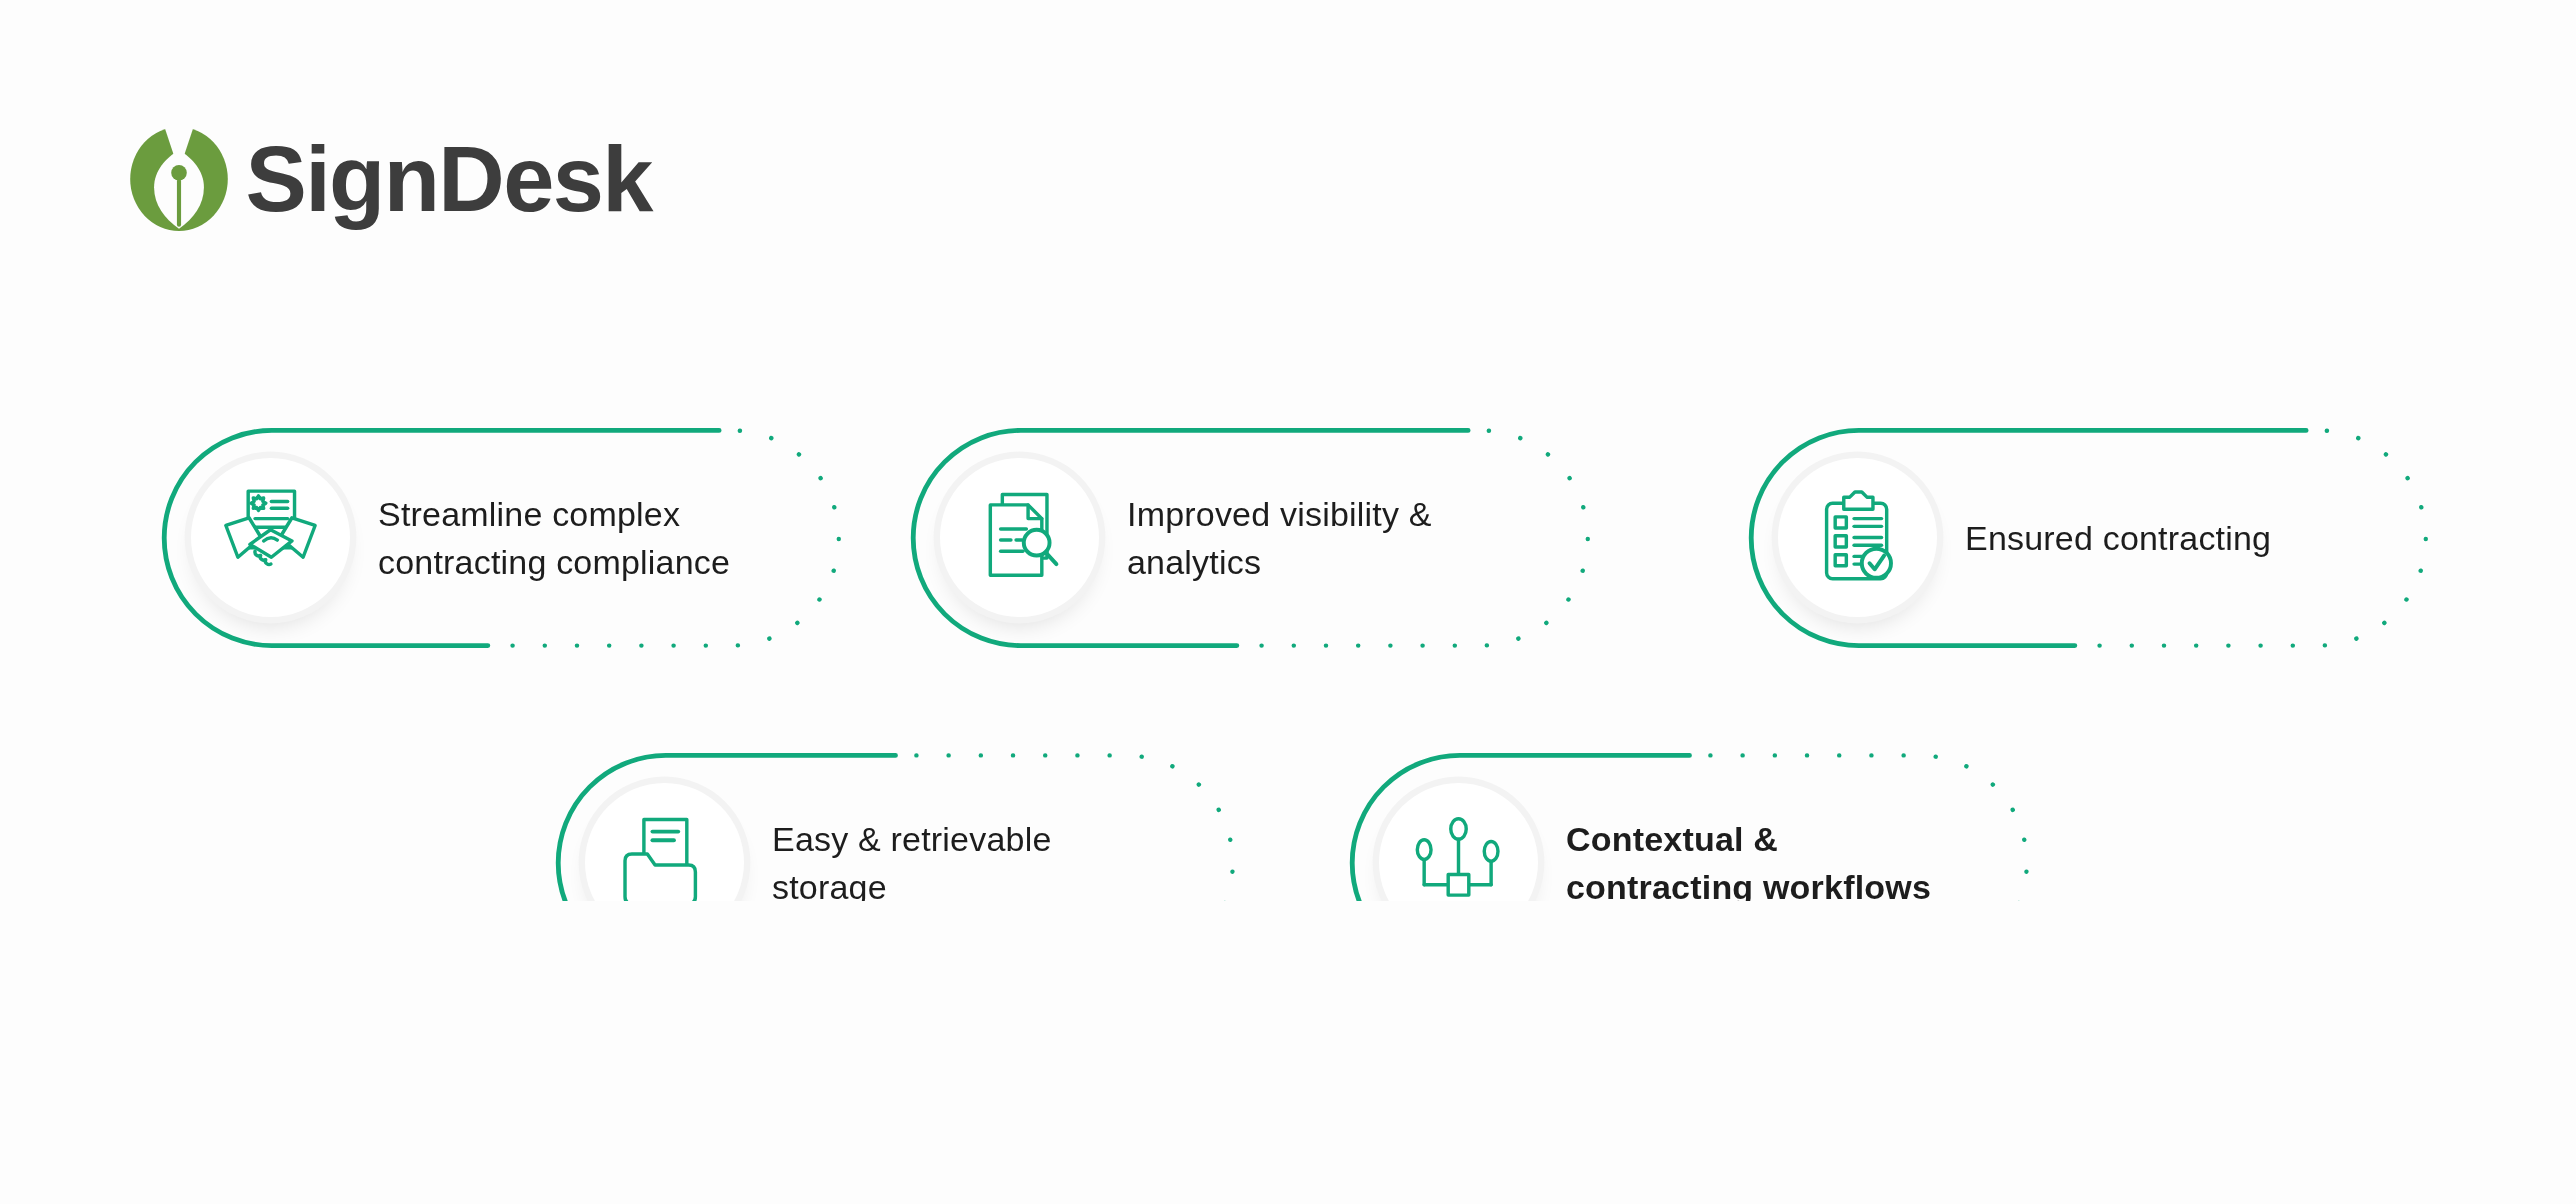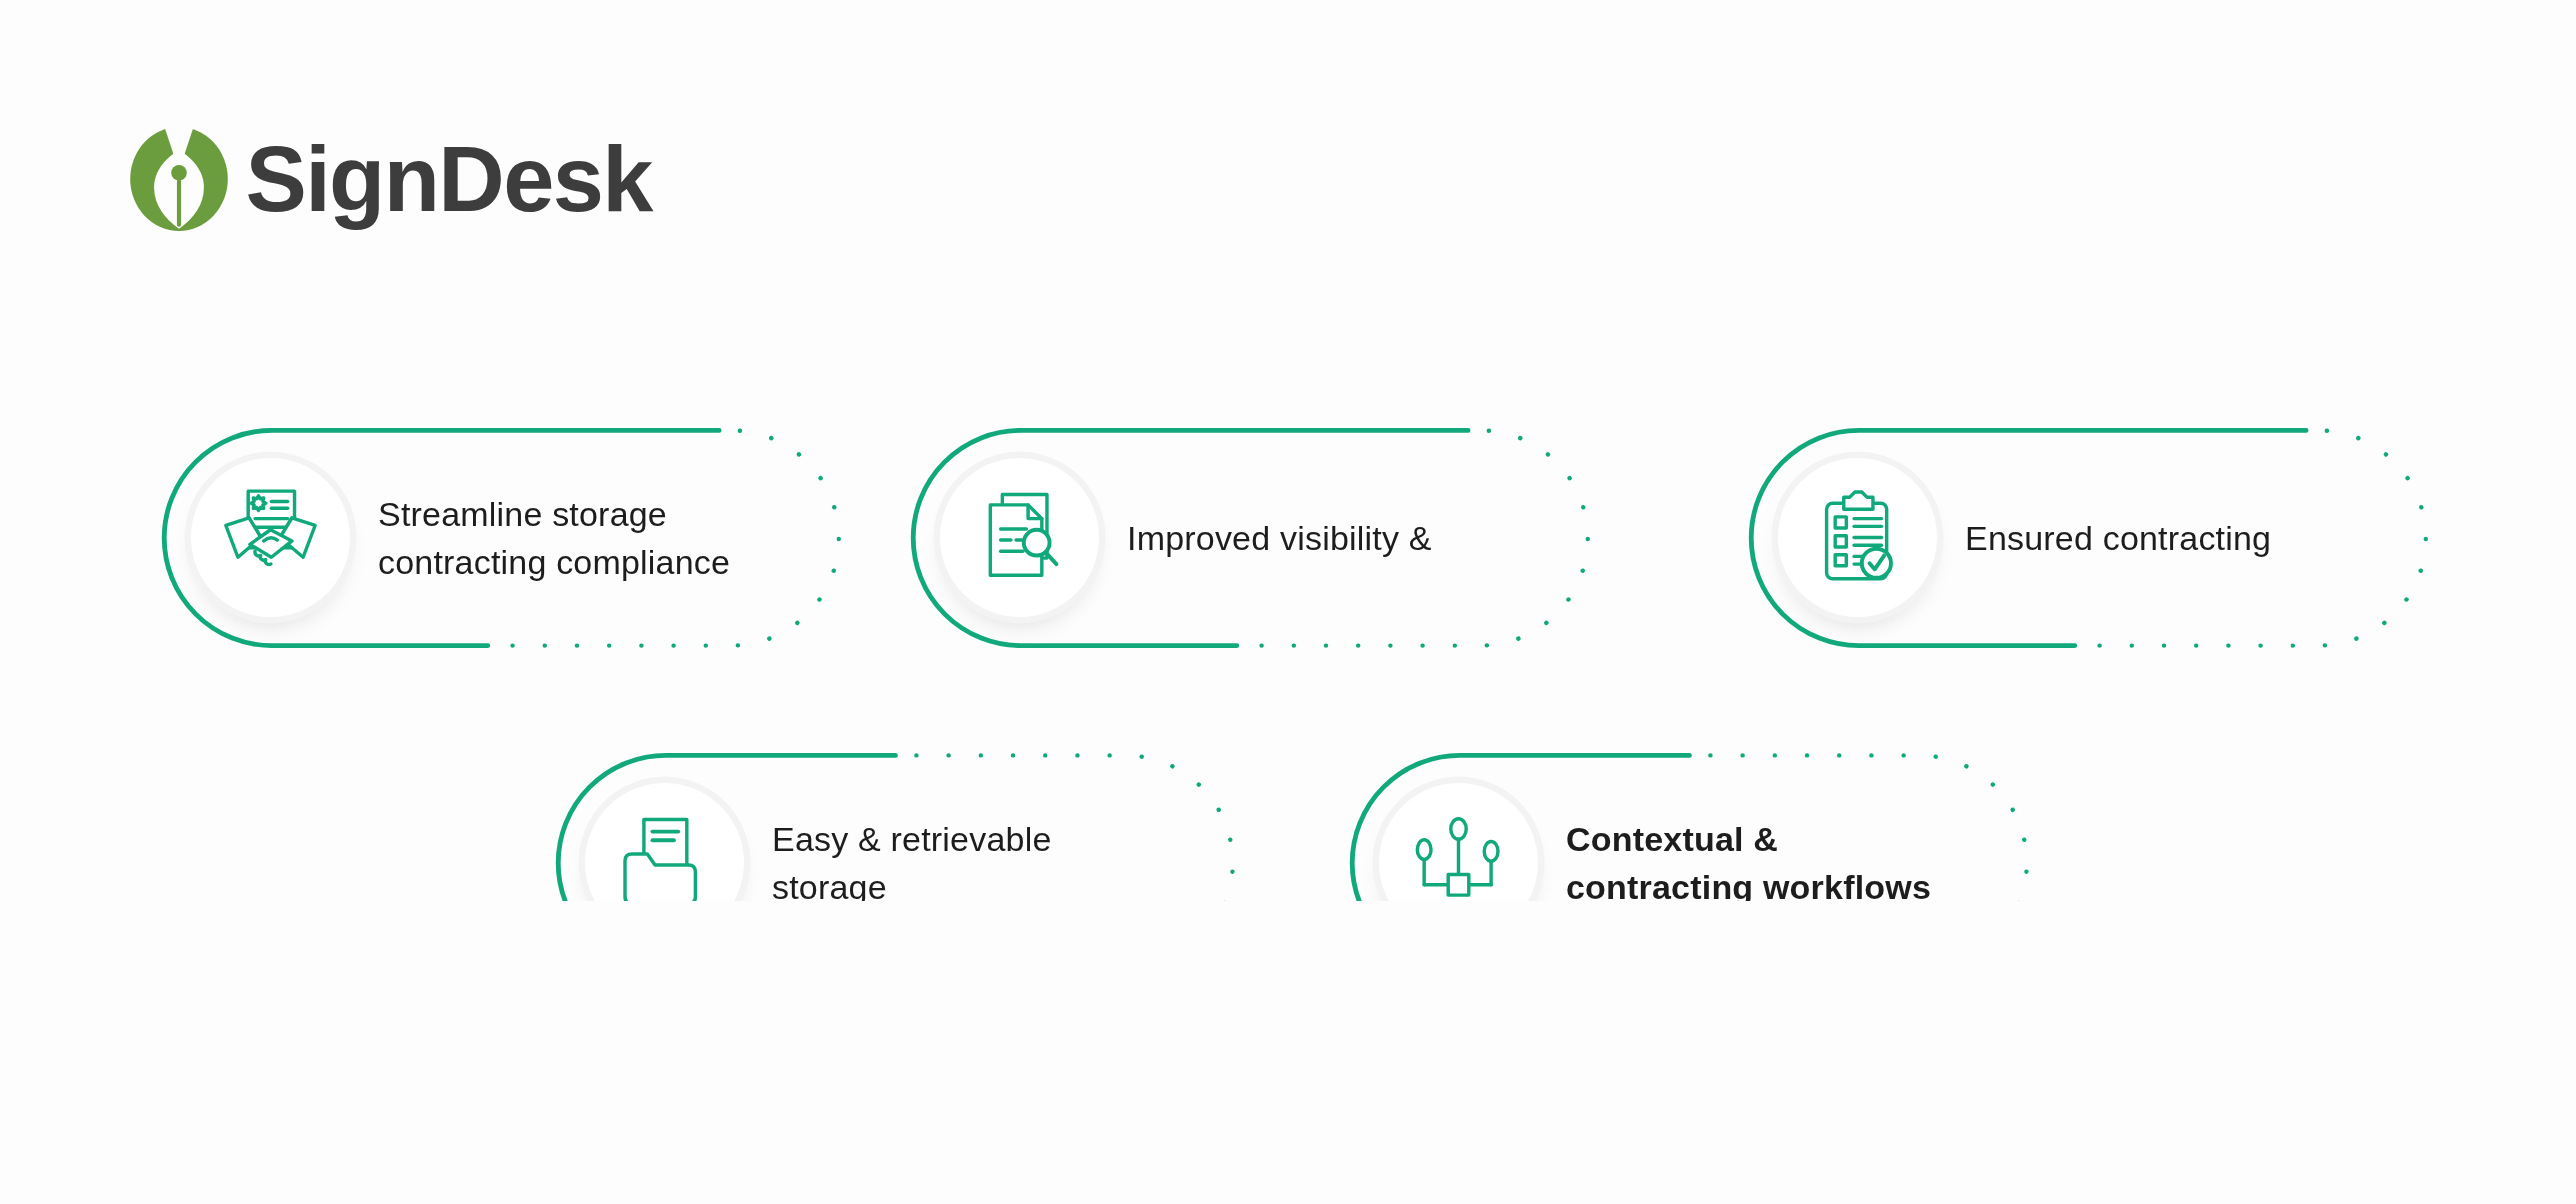--- a/index.html
+++ b/index.html
@@ -76,21 +76,21 @@
         <path class="ic icf" d="M8 46 L35 37 L49 60 L22 83 Z"></path>
         <path class="ic icf" d="M112 46 L85 37 L71 60 L98 83 Z"></path>
         <path class="ic icf" d="M36 68 L60 51 L85 64 L61 83 Z"></path>
         <path class="ic" d="M52 64 Q60 57 68 63"></path>
         <path class="ic" d="M42 76 a4.5 4.5 0 0 0 6.5 5"></path>
         <path class="ic" d="M48 81 a4.5 4.5 0 0 0 6.5 5"></path>
         <path class="ic" d="M54 86 a4.5 4.5 0 0 0 6.5 5"></path>
       </svg>
     </div>
     <div class="label">
-      <span class="ln">Streamline storage</span>
+      <span class="ln">Streamline complex</span>
       <span class="ln">contracting compliance</span>
     </div>
   </div>
 
   <div class="pill p2">
     <svg class="pill-border" viewBox="0 0 848 276" aria-hidden="true">
       <path class="bsolid" d="M695 4 H138 A134 134 0 0 0 138 272 H407"></path>
       <path class="bdots" d="M695 4 H710 A134 134 0 0 1 710 272 H407"></path>
     </svg>
     <div class="badge">
@@ -102,20 +102,21 @@
         <line class="ic" x1="38" y1="63" x2="50" y2="63"></line>
         <line class="ic" x1="56" y1="63" x2="63" y2="63"></line>
         <line class="ic" x1="38" y1="76" x2="64" y2="76"></line>
         <line class="ic" x1="70" y1="76" x2="71" y2="76"></line>
         <circle class="ic icf icb" cx="80" cy="66" r="15"></circle>
         <line class="ic icb" x1="91" y1="78" x2="103" y2="91"></line>
       </svg>
     </div>
     <div class="label">
       <span class="ln">Improved visibility &amp;</span>
+      <span class="ln">analytics</span>
     </div>
   </div>
 
   <div class="pill p3">
     <svg class="pill-border" viewBox="0 0 848 276" aria-hidden="true">
       <path class="bsolid" d="M695 4 H138 A134 134 0 0 0 138 272 H407"></path>
       <path class="bdots" d="M695 4 H710 A134 134 0 0 1 710 272 H407"></path>
     </svg>
     <div class="badge">
       <svg class="icon" viewBox="0 0 120 120" aria-hidden="true">

